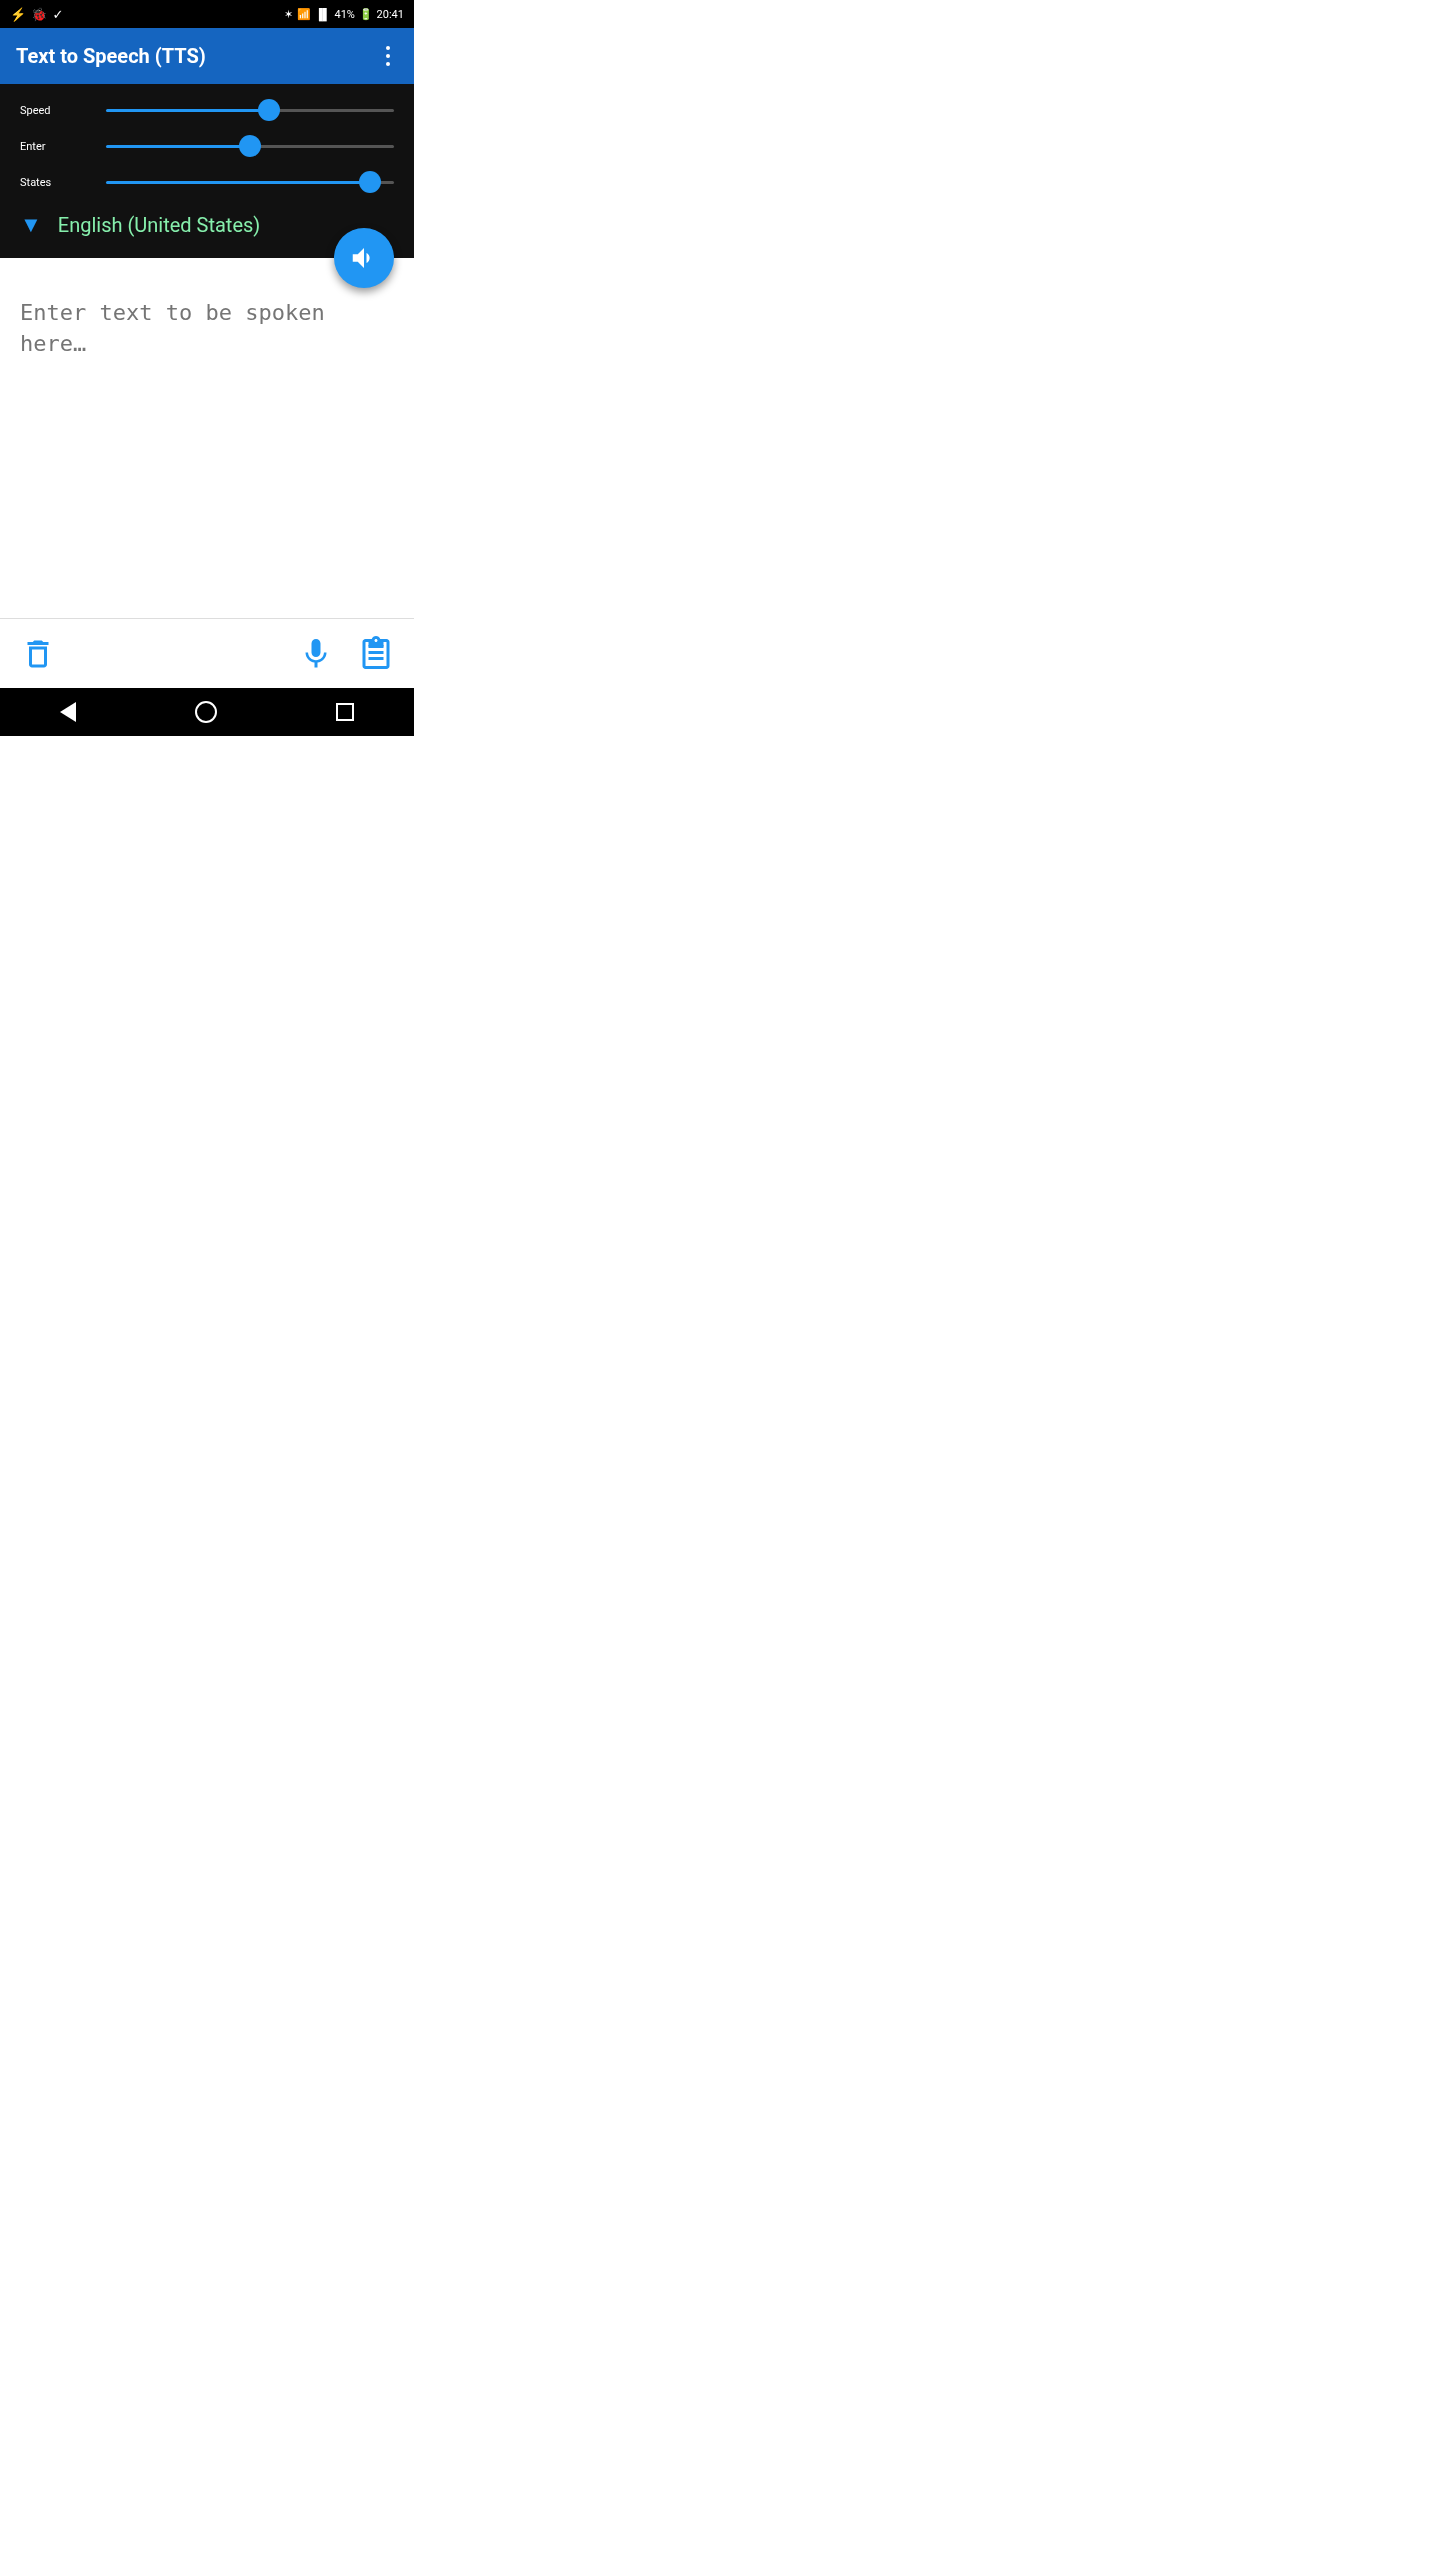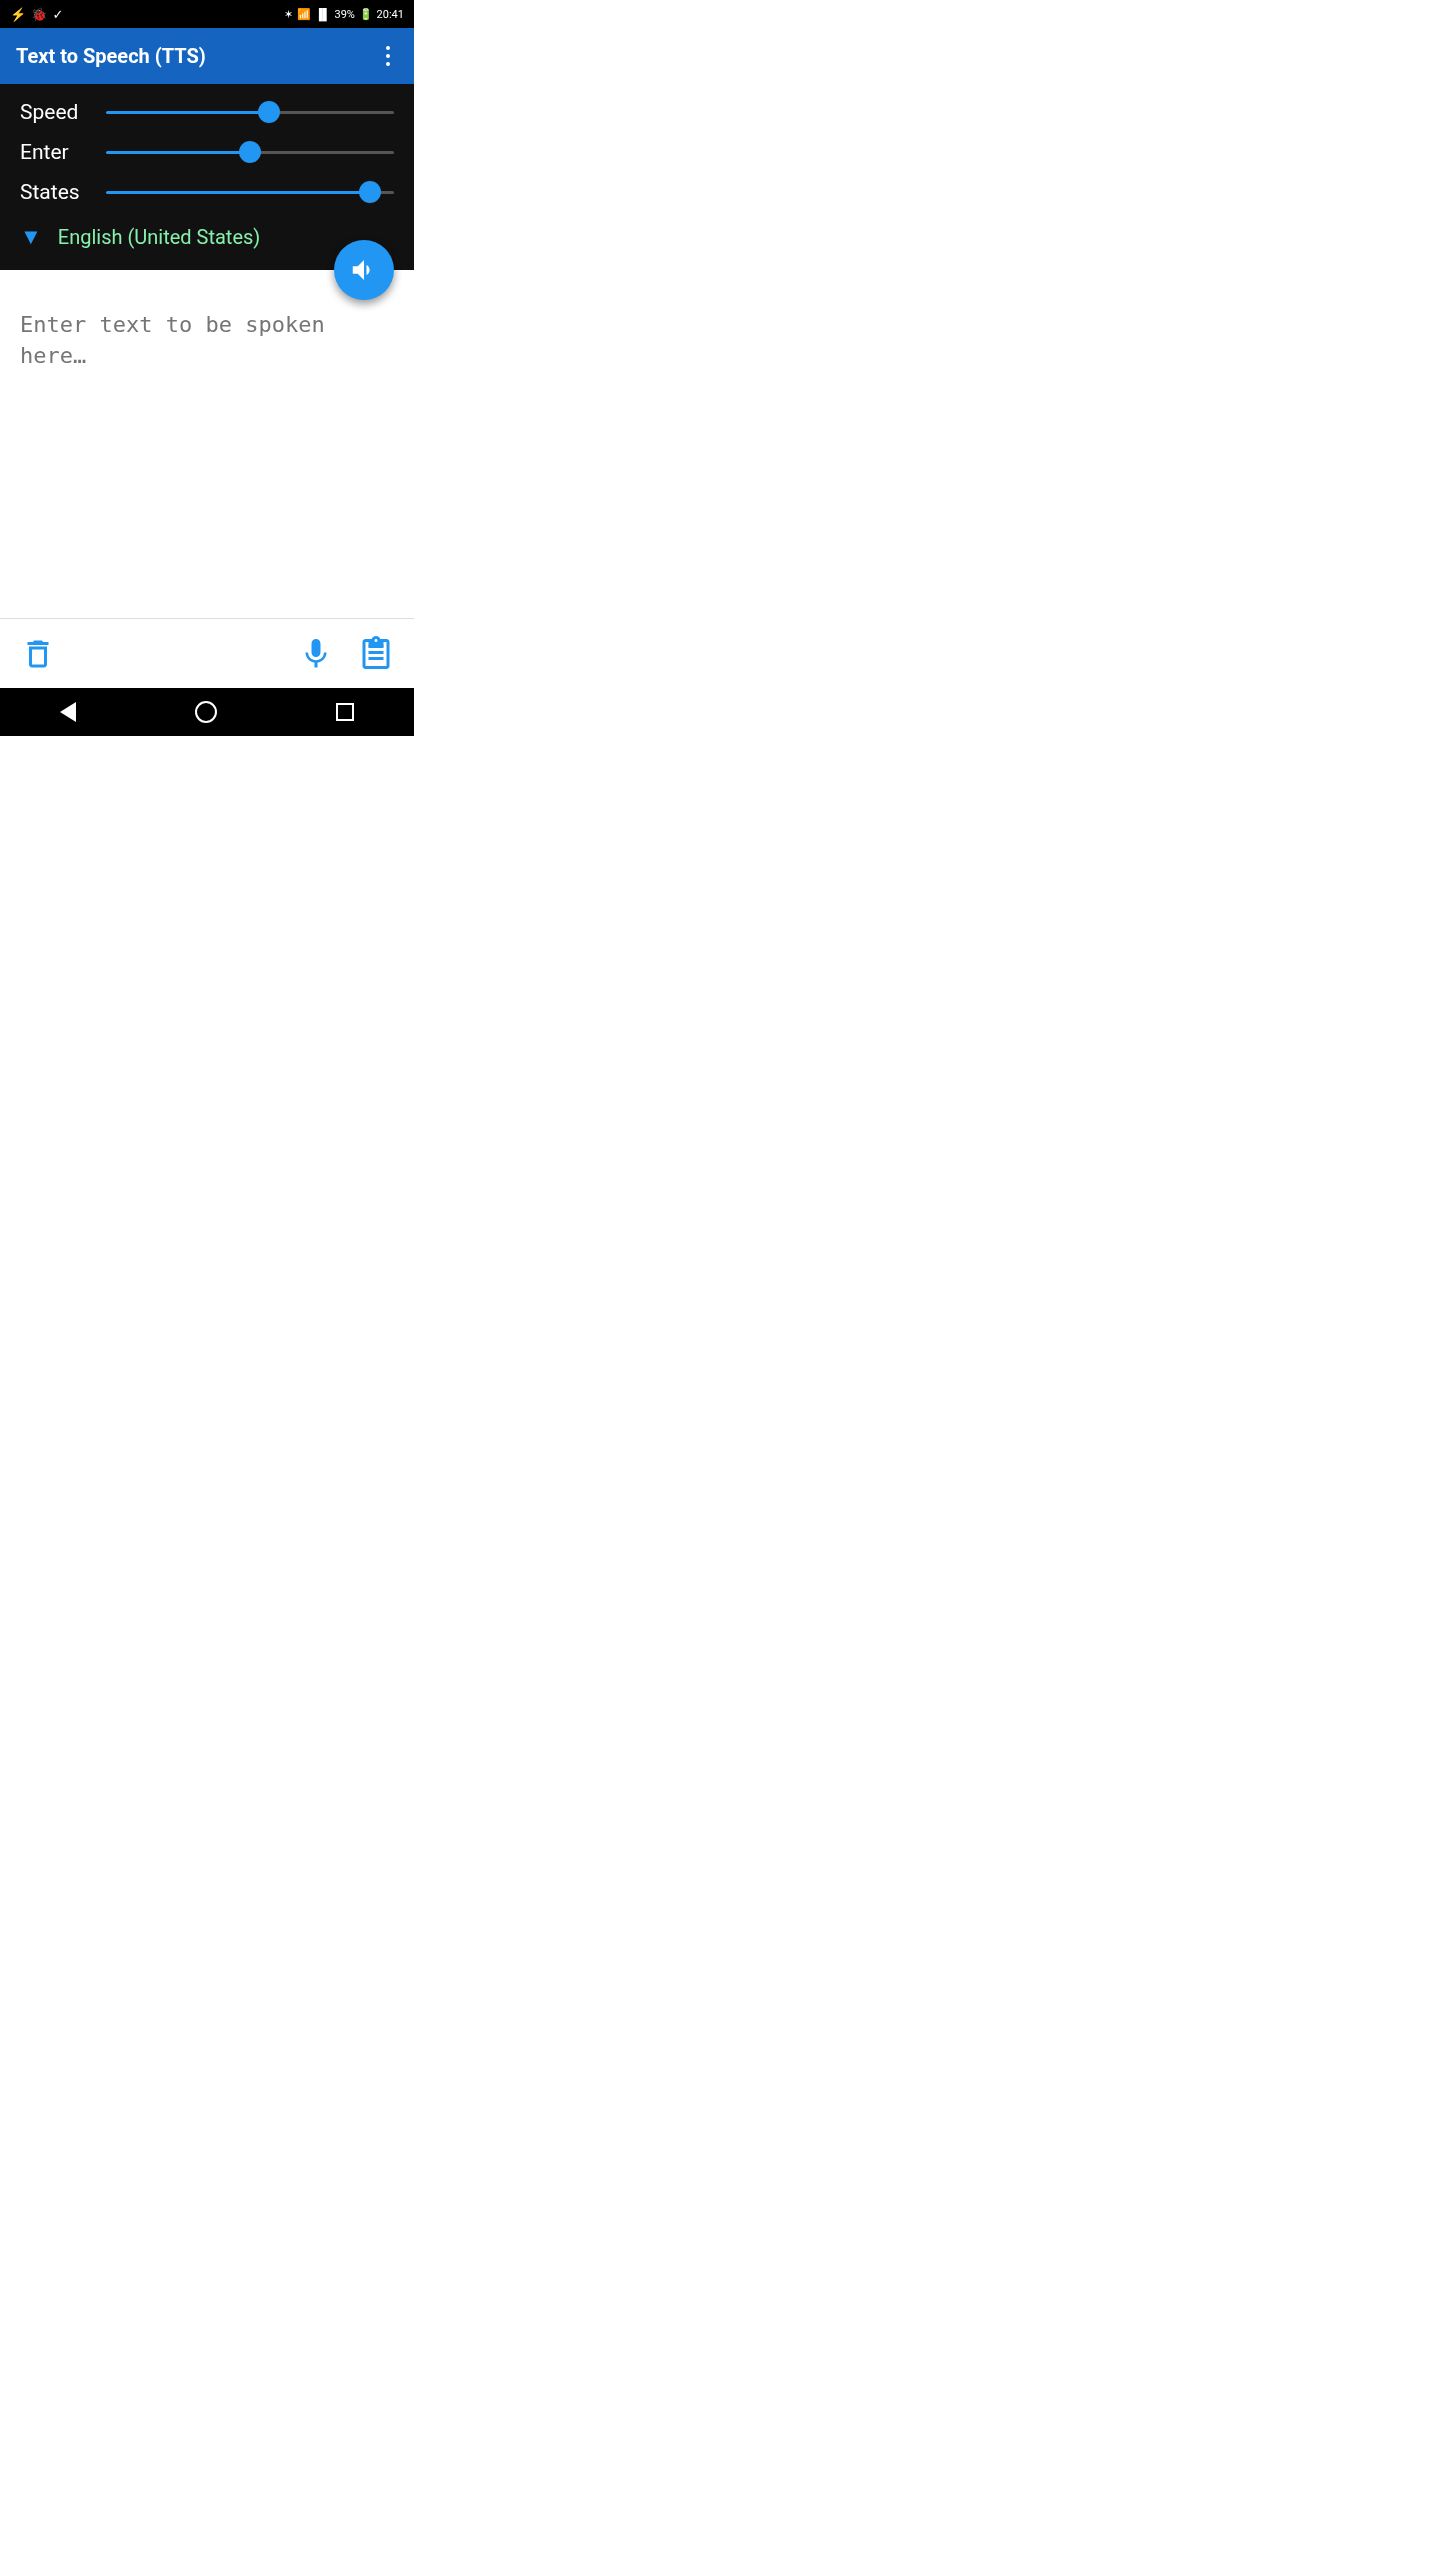--- a/index.html
+++ b/index.html
@@ -81,21 +81,21 @@
       position: relative;
     }
 
     .slider-row {
       display: flex;
       align-items: center;
       gap: 16px;
     }
     .slider-label {
       color: #fff;
-      font-size: 21px;
+      font-size: 11px;
       width: 70px;
       flex-shrink: 0;
     }
     .slider-wrapper {
       flex: 1;
       position: relative;
       height: 20px;
       display: flex;
       align-items: center;
     }
@@ -256,21 +256,21 @@
 <div class="status-bar">
   <div class="status-left">
     <span class="icon-usb">⚡</span>
     <span class="icon-bug">🐞</span>
     <span class="icon-check">✓</span>
   </div>
   <div class="status-right">
     <span>✶</span>
     <span>📶</span>
     <span>▐▌</span>
-    <span>39%</span>
+    <span>41%</span>
     <span>🔋</span>
     <span>20:41</span>
   </div>
 </div>
 
 <div class="app-bar">
   <span class="app-bar-title">Text to Speech (TTS)</span>
   <div class="overflow-menu">
     <div class="overflow-dot"></div>
     <div class="overflow-dot"></div>

